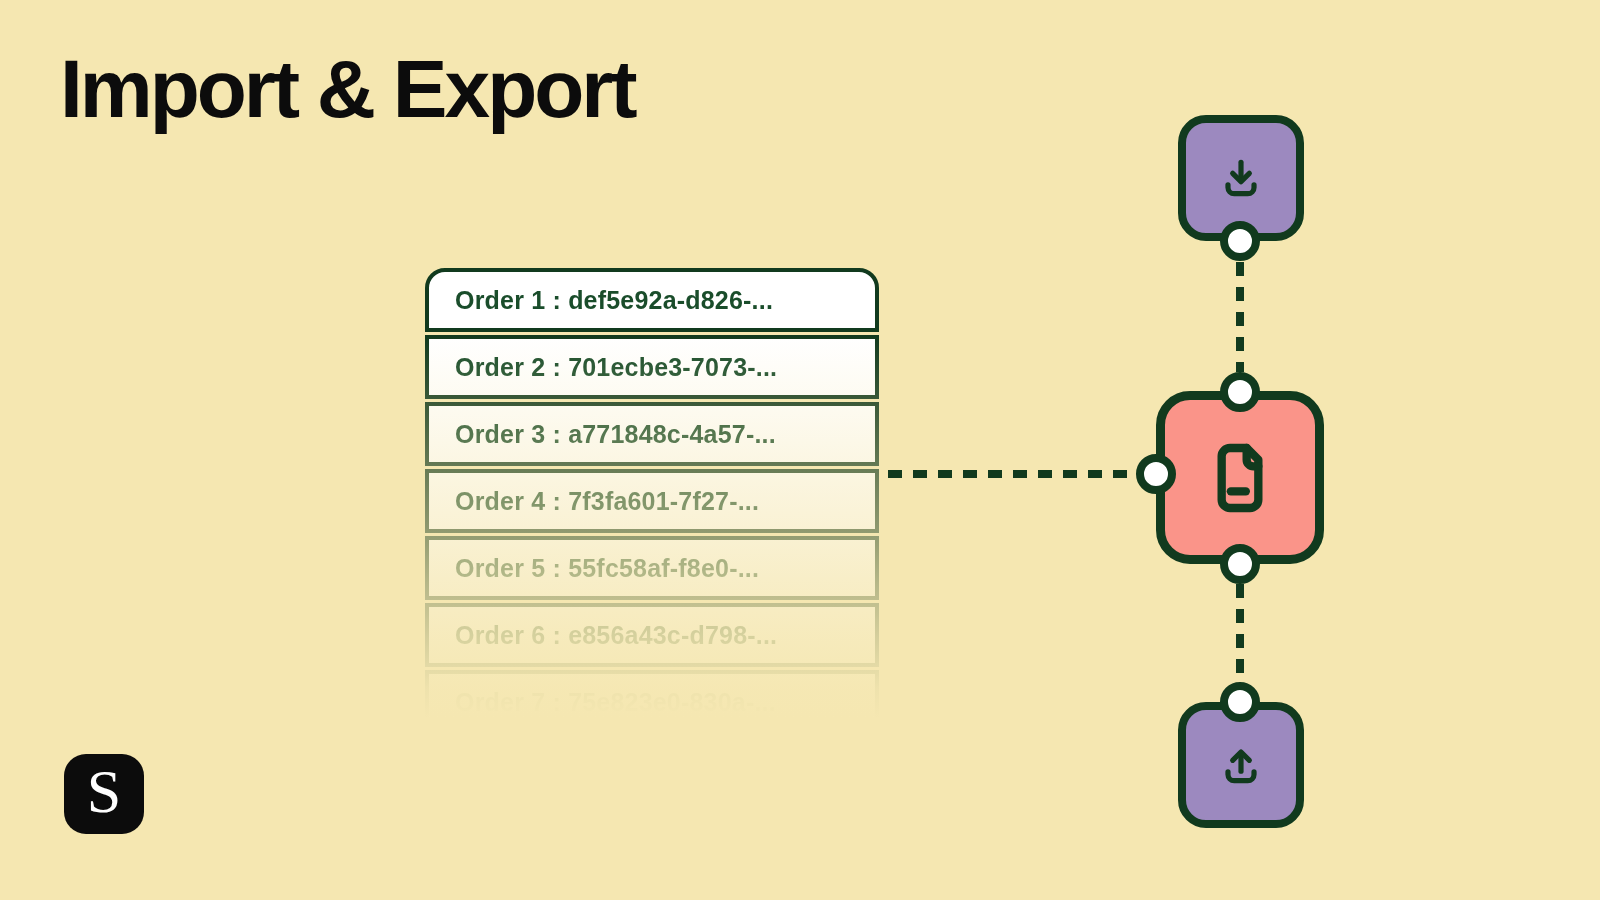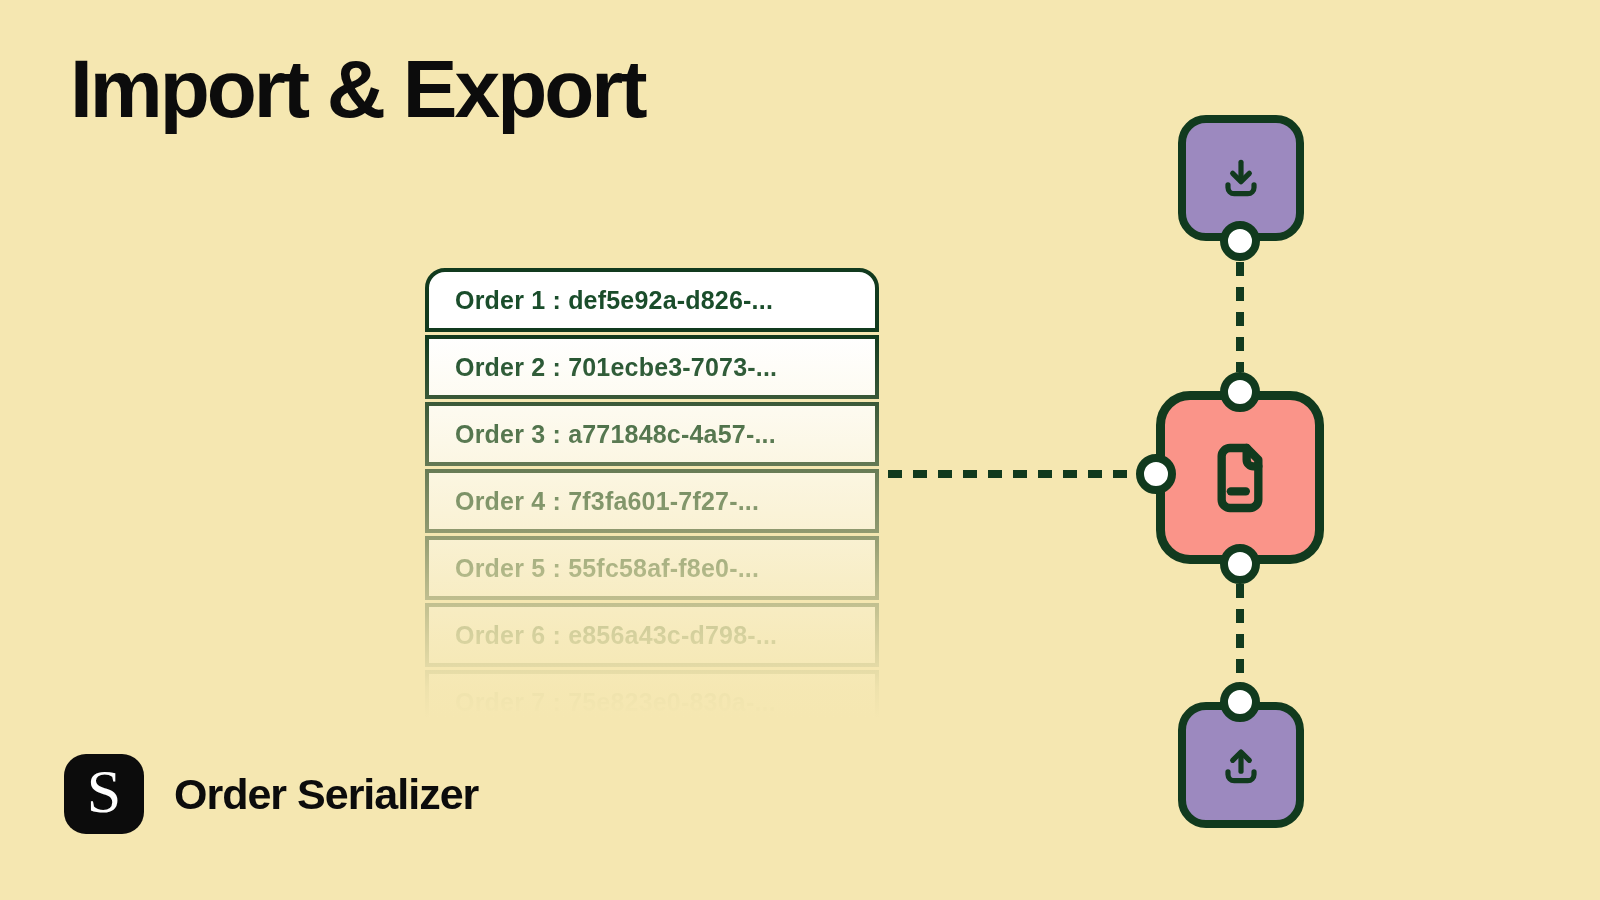--- a/index.html
+++ b/index.html
@@ -15,21 +15,21 @@
   html,body{width:1600px;height:900px;}
   body{
     background:var(--background);
     font-family:"Liberation Sans", sans-serif;
     overflow:hidden;
   }
   .canvas{position:relative;width:1600px;height:900px;background:var(--background);overflow:hidden;}
 
   
   .page-title{
-    position:absolute;left:70px;top:44px;
+    position:absolute;left:60px;top:44px;
     font-size:82px;font-weight:700;letter-spacing:-3px;line-height:1.1;
     color:var(--text-black);
   }
 
   
   .order-list{
     position:absolute;left:425px;top:268px;width:454px;height:450px;
     overflow:hidden;
   }
   .order-row{
@@ -179,16 +179,15 @@
   <div class="port port-import-out"></div>
   <div class="port port-file-in"></div>
   <div class="port port-file-left"></div>
   <div class="port port-file-out"></div>
   <div class="port port-export-in"></div>
 
   <div class="brand">
     <div class="brand-logo">
       <span>S</span>
     </div>
-    <span class="brand-name">Order Serializer</span>
   </div>
 
 </div>
 
 </body></html>

